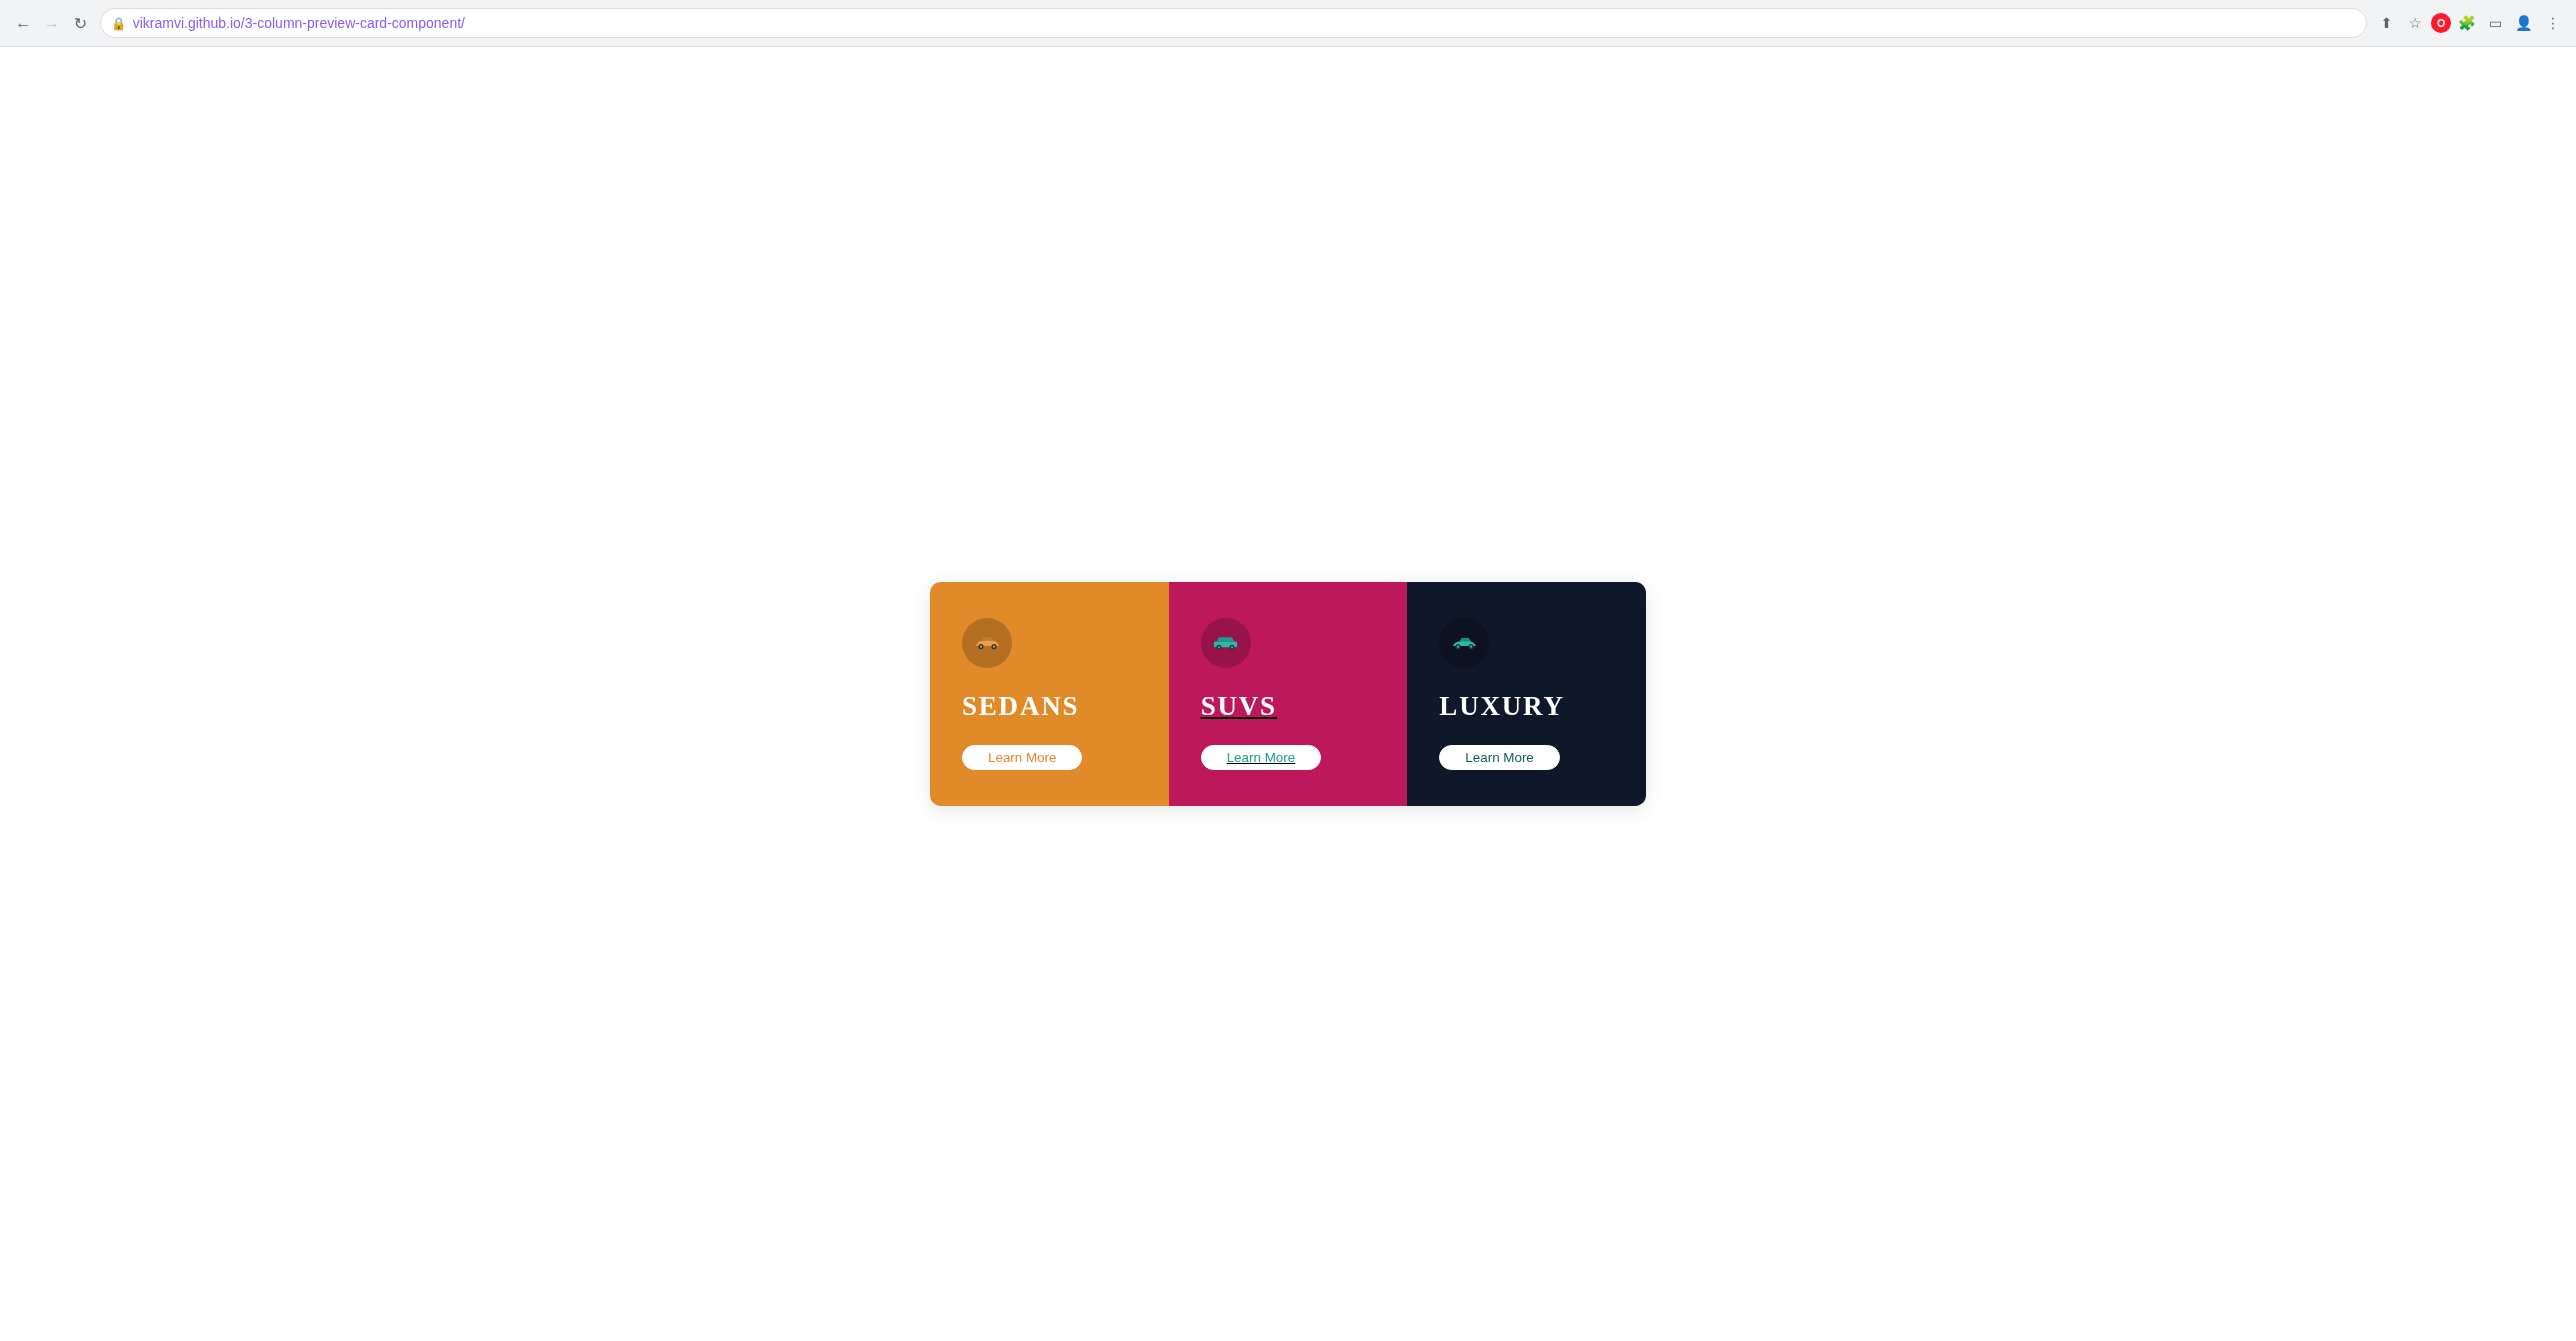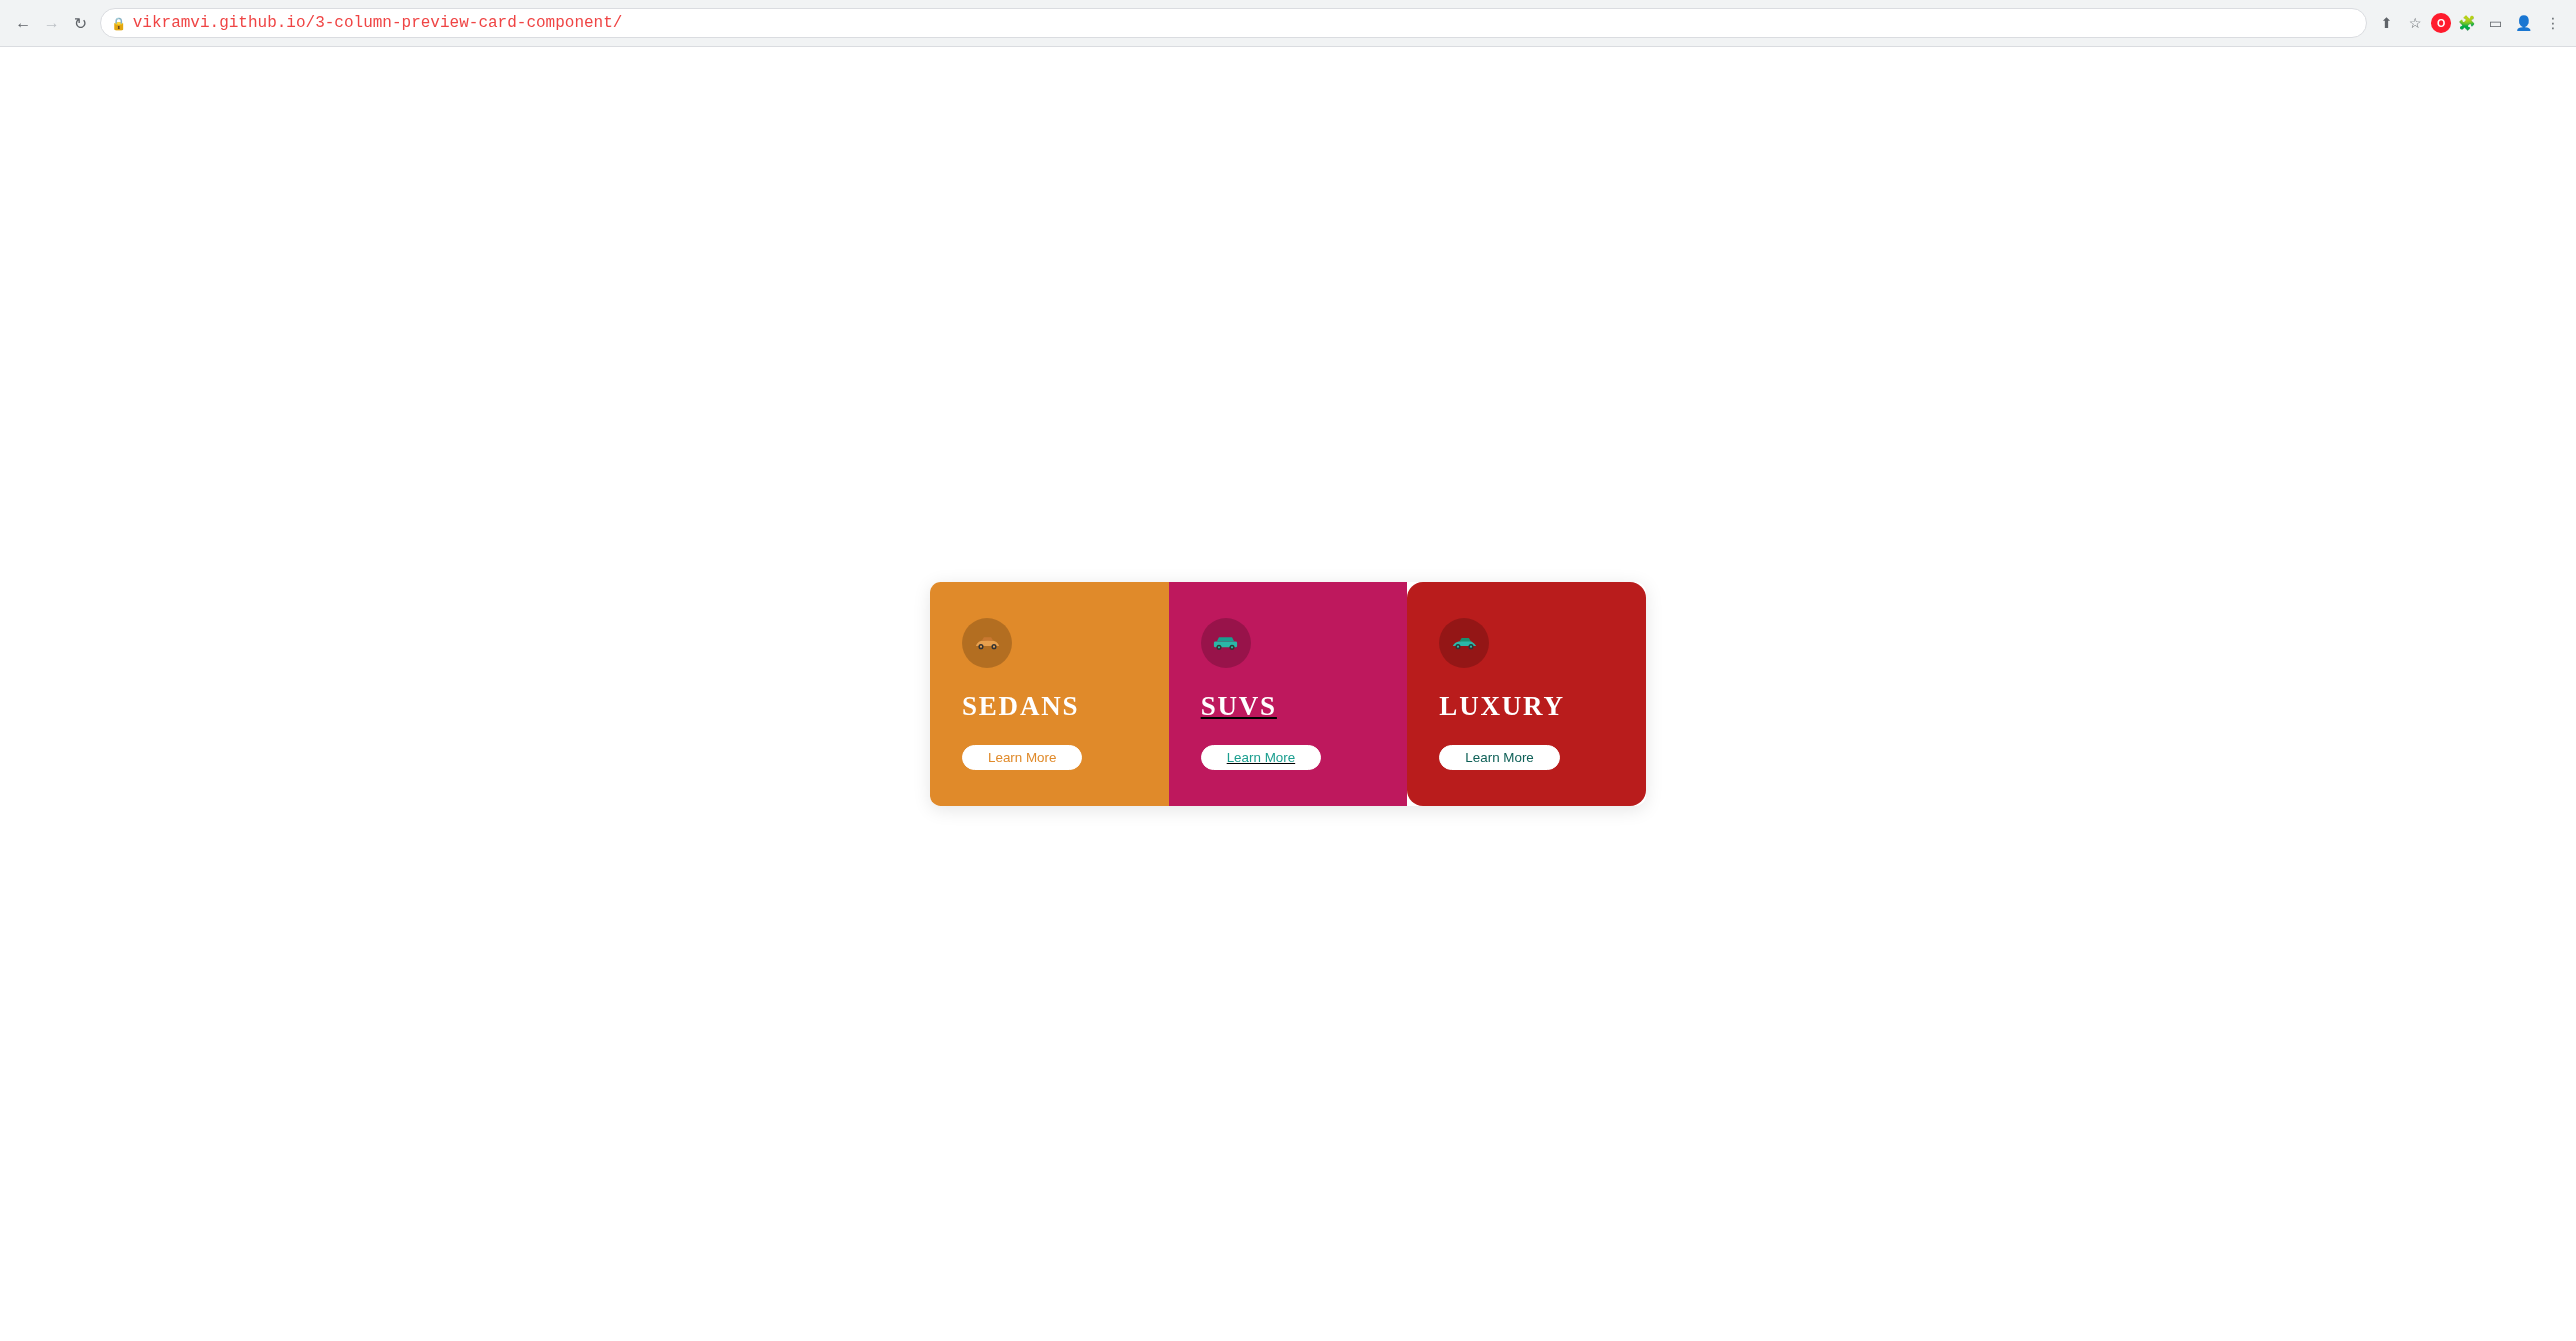--- a/index.html
+++ b/index.html
@@ -61,23 +61,22 @@
       gap: 5.4px;
       border: 0.9px solid #dadce0;
     }
 
     .lock-icon {
       color: #5f6368;
       font-size: 12.5px;
     }
 
     .url-text {
-      font-size: 16px;
-      color: #ef4444;
-      font-family: Liberation Mono, monospace;
+      font-size: 14px;
+      color: #8b5cf6;
     }
 
     .browser-actions {
       display: flex;
       align-items: center;
       gap: 3.6px;
     }
 
     .browser-action-btn {
       width: 25px;
@@ -136,22 +135,21 @@
     .card-sedan {
       background: #e08a2a;
     }
 
     .card-suv {
       background: #be185d;
       text-decoration: underline;
     }
 
     .card-luxury {
-      background: #b91c1c;
-      border-radius: 16px;
+      background: #0f172a;
     }
 
     .card-icon-wrapper {
       display: flex;
       align-items: center;
       justify-content: flex-start;
     }
 
     .icon-circle {
       width: 50px;

